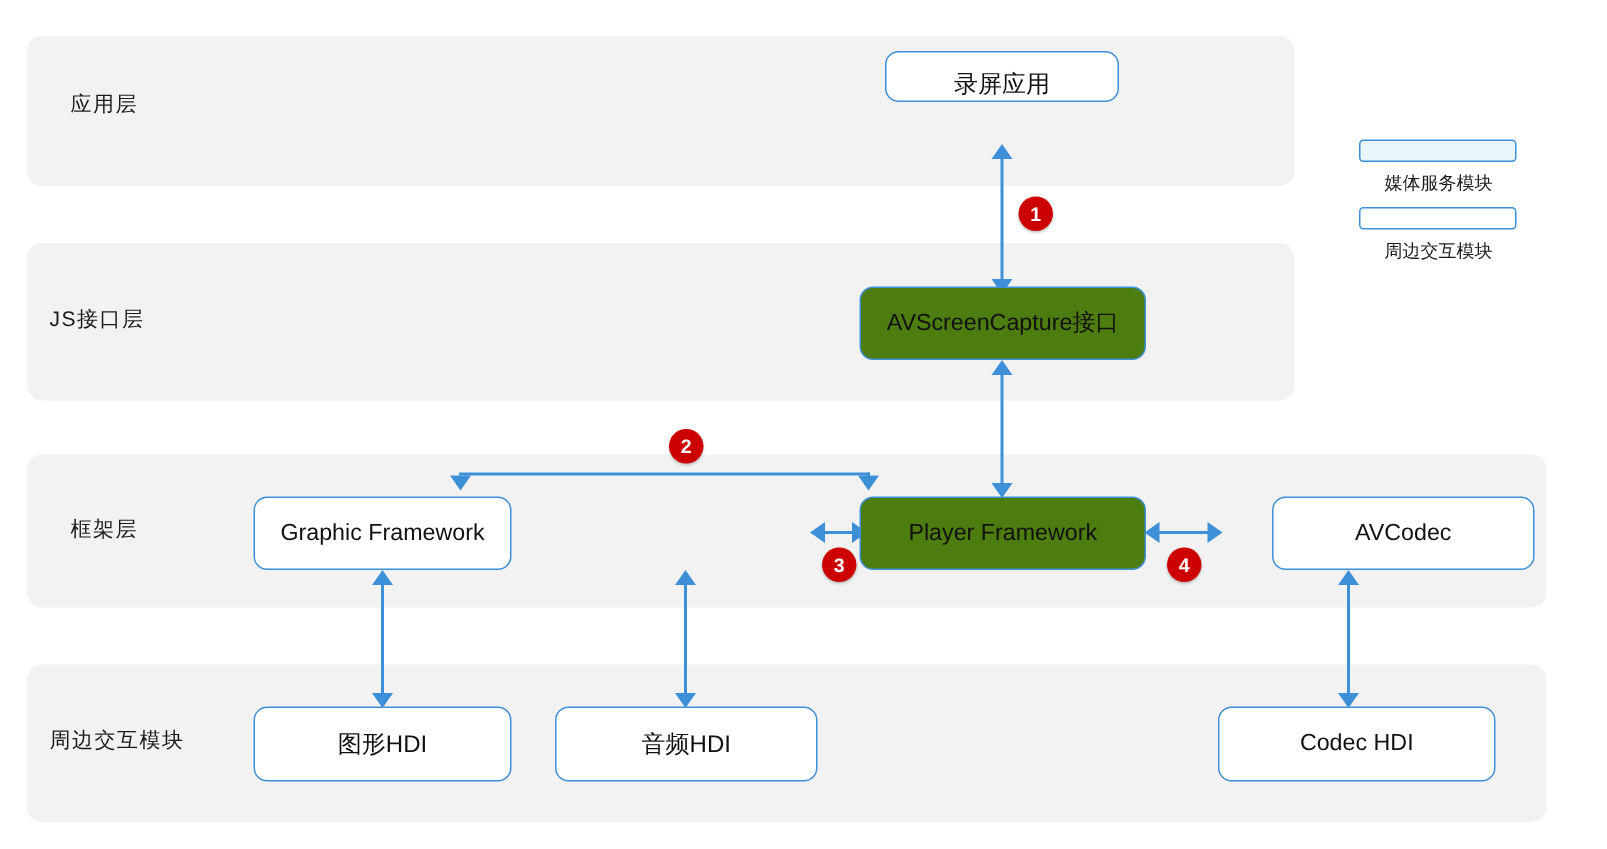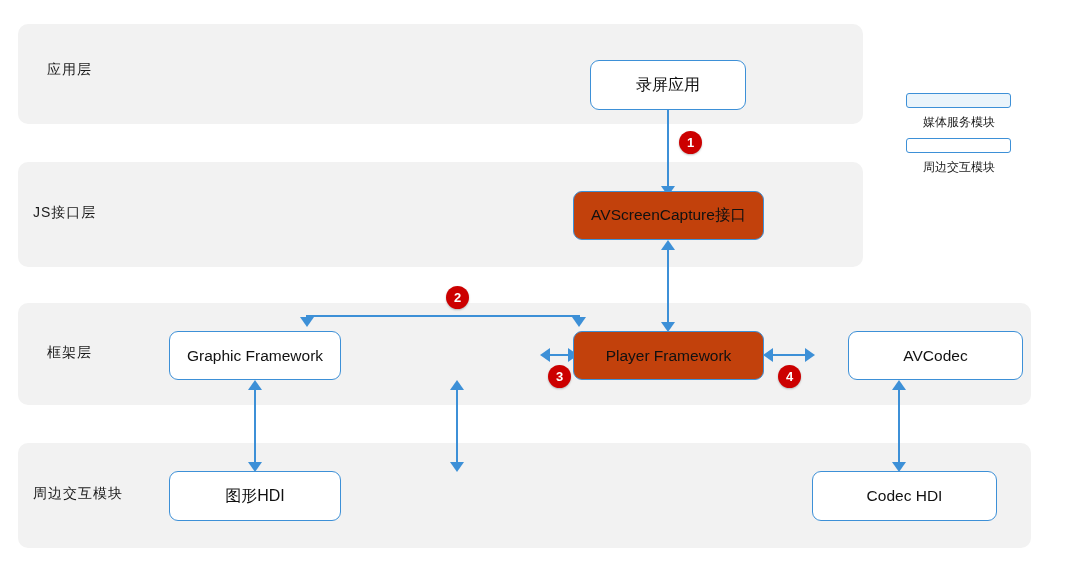--- a/index.html
+++ b/index.html
@@ -37,21 +37,21 @@
     border-radius: 9px;
     background: #ffffff;
     display: flex;
     align-items: center;
     justify-content: center;
     color: #111111;
     font-size: 15.5px;
     white-space: nowrap;
   }
   .node.media {
-    background: #c2410c;
+    background: #4d7c0f;
   }
   .node.cn { font-size: 16px; }
 
   
   .vline {
     position: absolute;
     background: #3d90d7;
     width: 2px;
   }
   .hline {
@@ -162,21 +162,21 @@
   <div class="arrow arrow-down" style="left:248px; top:462px;"></div>
 
   <div class="vline" style="left:456px; top:388px; height:82px;"></div>
   <div class="arrow arrow-up" style="left:450px; top:380px;"></div>
   <div class="arrow arrow-down" style="left:450px; top:462px;"></div>
 
   <div class="vline" style="left:898px; top:388px; height:82px;"></div>
   <div class="arrow arrow-up" style="left:892px; top:380px;"></div>
   <div class="arrow arrow-down" style="left:892px; top:462px;"></div>
 
-  <div class="node cn" style="left:590px; top:60px; width:156px; height:50px;">
+  <div class="node cn" style="left:590px; top:34px; width:156px; height:34px;align-items:flex-end;">
     <span>录屏应用</span>
   </div>
 
   <div class="node media" style="left:573px; top:191px; width:191px; height:49px;">
     <span>AVScreenCapture接口</span>
   </div>
 
   <div class="node" style="left:169px; top:331px; width:172px; height:49px;">
     <span>Graphic Framework</span>
   </div>
@@ -187,20 +187,23 @@
   </div>
 
   <div class="node" style="left:848px; top:331px; width:175px; height:49px;">
     <span>AVCodec</span>
   </div>
 
   <div class="node cn" style="left:169px; top:471px; width:172px; height:50px;">
     <span>图形HDI</span>
   </div>
 
+  <div class="node cn" style="left:370px; top:471px; width:175px; height:50px;">
+    <span>音频HDI</span>
+  </div>
 
   <div class="node" style="left:812px; top:471px; width:185px; height:50px;">
     <span>Codec HDI</span>
   </div>
 
   <div class="badge" style="left:679px; top:131px;">
     <span>1</span>
   </div>
   <div class="badge" style="left:446px; top:286px;">
     <span>2</span>

